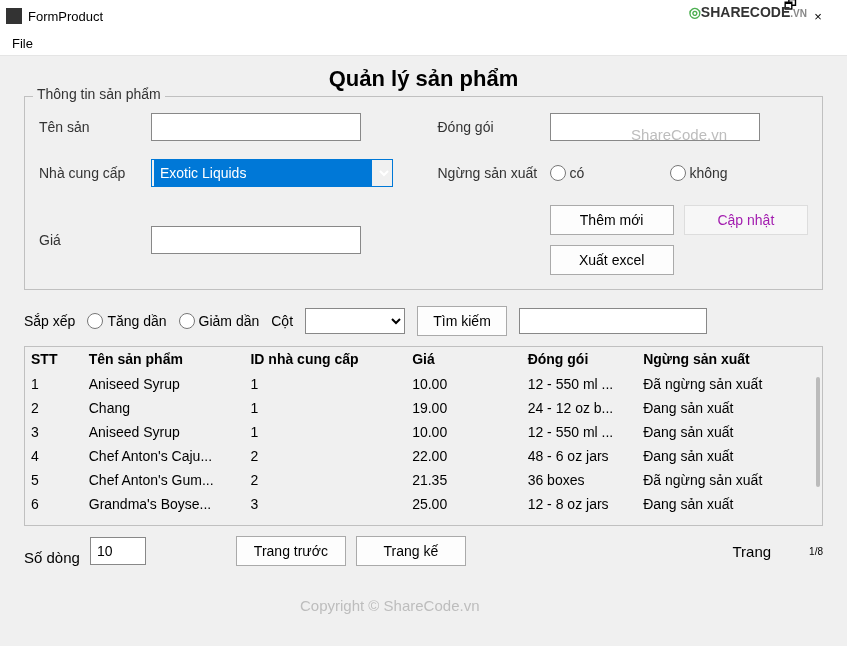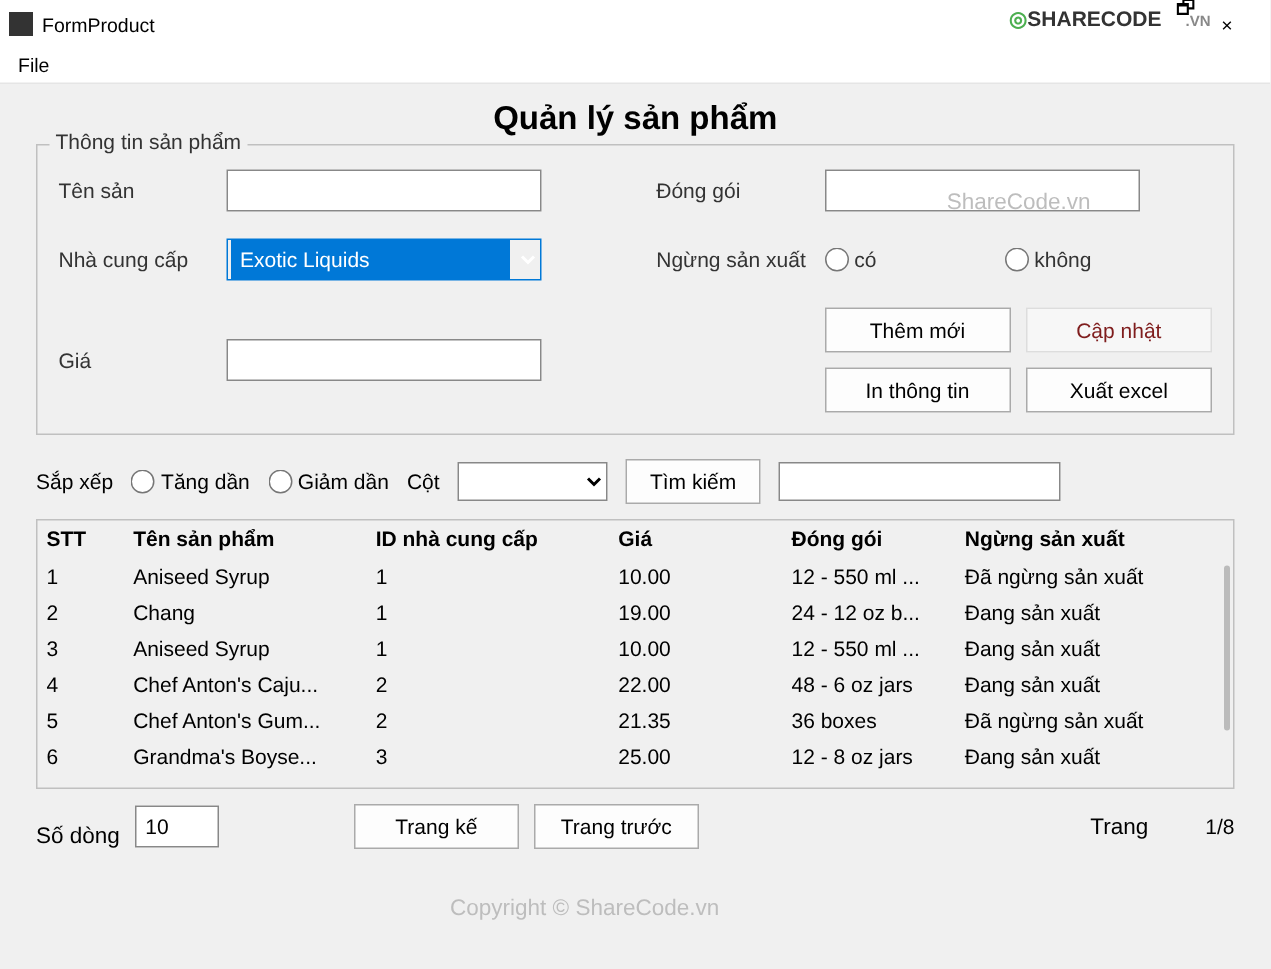--- a/index.html
+++ b/index.html
@@ -3,49 +3,49 @@
   <meta charset="utf-8">
   <style>
     * { box-sizing: border-box; margin: 0; padding: 0; font-family: "Segoe UI", Tahoma, sans-serif; }
     body { width: 847px; height: 646px; background: #f0f0f0; position: relative; overflow: hidden; }
 
     .titlebar { height: 32px; background: #fff; display: flex; align-items: center; padding: 0 6px; position: relative; }
     .titlebar .icon { width: 16px; height: 16px; background: #333; margin-right: 6px; display: inline-block; }
     .titlebar .title { font-size: 13px; color: #000; }
     .titlebar .watermark-logo { position: absolute; right: 40px; top: 4px; font-size: 14px; font-weight: 600; color: #333; }
     .titlebar .watermark-logo .green { color: #4CAF50; font-weight: bold; }
-    .titlebar .watermark-logo .small { font-size: 10px; color: #888; margin-left: 16px; }
+    .titlebar .watermark-logo .small { font-size: 10px; color: #888; }
     .titlebar .winbtns { margin-left: auto; display: flex; }
     .titlebar .winbtn { width: 46px; height: 32px; display: flex; align-items: center; justify-content: center; font-size: 13px; }
     .restore-icon { position: absolute; right: 50px; top: -6px; font-size: 14px; }
 
     .menubar { height: 24px; background: #fff; padding: 2px 6px; border-bottom: 1px solid #e5e5e5; }
     .menubar .menu-item { font-size: 13px; padding: 2px 6px; display: inline-block; }
 
     .content { padding: 4px 24px; }
     .page-title { text-align: center; font-size: 22px; font-weight: 700; margin: 6px 0 4px; }
 
     .groupbox { border: 1px solid #c0c0c0; padding: 16px 14px 14px; position: relative; margin-bottom: 12px; }
     .groupbox .legend { position: absolute; top: -11px; left: 8px; background: #f0f0f0; padding: 0 4px; font-size: 14px; color: #333; }
 
     .form-grid { display: grid; grid-template-columns: 1fr 1fr; column-gap: 28px; row-gap: 18px; }
     .field { display: flex; align-items: center; gap: 8px; }
     .field label { width: 104px; font-size: 14px; color: #333; flex-shrink: 0; }
     .field input[type=text], .field select { height: 28px; border: 1px solid #888; padding: 2px 6px; font-size: 14px; background: #fff; }
     .field input[type=text] { width: 210px; }
-    .field select { width: 210px; }
+    .field select { width: 242px; }
     .selection-hl { background: #0078d7; color: #fff; }
 
     .radio-row { display: flex; gap: 16px; }
     .radio-item { display: flex; align-items: center; gap: 4px; font-size: 14px; }
     .radio-item input[type=radio] { width: 16px; height: 16px; }
 
     .button-row { grid-column: 2; display: grid; grid-template-columns: 1fr 1fr; gap: 10px; margin-left: 112px; }
     .btn { height: 30px; border: 1px solid #aaa; background: #fdfdfd; font-size: 14px; cursor: pointer; }
-    .btn.disabled { color: #7f1d1d; border-color: #ddd; background: #f7f7f7; }
+    .btn.disabled { color: #a21caf; border-color: #ddd; background: #f7f7f7; }
 
     .sort-row { display: flex; align-items: center; gap: 12px; padding: 4px 0 10px; }
     .sort-row .lbl { font-size: 14px; }
     .sort-row select.col-sel { width: 100px; height: 26px; border: 1px solid #888; background: #fff; font-size: 13px; }
     .sort-row .btn.search { width: 90px; }
     .sort-row input.search-in { width: 188px; height: 26px; border: 1px solid #888; padding: 2px 6px; font-size: 14px; }
 
     .table-wrap { border: 1px solid #c0c0c0; height: 180px; overflow: hidden; position: relative; }
     table { width: 100%; border-collapse: collapse; font-size: 14px; }
     th, td { text-align: left; padding: 4px 6px; height: 24px; white-space: nowrap; overflow: hidden; text-overflow: ellipsis; }
@@ -57,21 +57,21 @@
     .col-dong { width: 100px; }
     .col-ngung { width: 160px; }
     .table-wrap .scrollbar { position: absolute; right: 2px; top: 30px; width: 4px; height: 110px; background: #bbb; border-radius: 2px; }
 
     .pager { display: flex; align-items: center; gap: 10px; padding: 10px 0 0; }
     .pager .lbl { font-size: 15px; margin-top: 12px; }
     .pager .spinner { width: 56px; height: 28px; border: 1px solid #888; padding: 2px 6px; font-size: 14px; background: #fff; }
     .pager .btn { width: 110px; }
     .pager .spacer { flex: 1; }
     .pager .page-lbl { font-size: 15px; margin-right: 28px; }
-    .pager .page-val { font-size: 14px; }
+    .pager .page-val { font-size: 10px; }
 
     .wm { position: absolute; color: #bdbdbd; font-size: 15px; pointer-events: none; }
     .wm1 { top: 126px; right: 120px; }
     .wm2 { bottom: 32px; left: 300px; }
   </style>
 </head>
 <body>
 
 <div class="titlebar">
   <span class="icon"></span>
@@ -125,21 +125,20 @@
         </div>
       </div>
 
       <div class="field">
         <label>Giá</label>
         <input type="text" value="" style="">
       </div>
       <div class="button-row">
         <button class="btn">Thêm mới</button>
         <button class="btn disabled">Cập nhật</button>
-        <button class="btn">In thông tin</button>
         <button class="btn">Xuất excel</button>
       </div>
     </div>
   </div>
 
   <div class="sort-row">
     <span class="lbl">Sắp xếp</span>
     <label class="radio-item">
       <input type="radio" name="sort" style="">
       <span>Tăng dần</span>
@@ -219,22 +218,22 @@
           </tr>
         </tbody>
     </table>
     <div class="scrollbar"></div>
   </div>
 
   <div class="pager">
     <span class="lbl">Số dòng</span>
     <input class="spinner" type="number" value="10" style="">
     <div class="spacer" style="width:70px;flex:none"></div>
+    <button class="btn">Trang trước</button>
     <button class="btn">Trang kế</button>
-    <button class="btn">Trang trước</button>
     <div class="spacer"></div>
     <span class="page-lbl">Trang</span>
     <span class="page-val">1/8</span>
   </div>
 </div>
 
 <div class="wm wm1">ShareCode.vn</div>
 <div class="wm wm2">Copyright © ShareCode.vn</div>
 
 </body></html>

